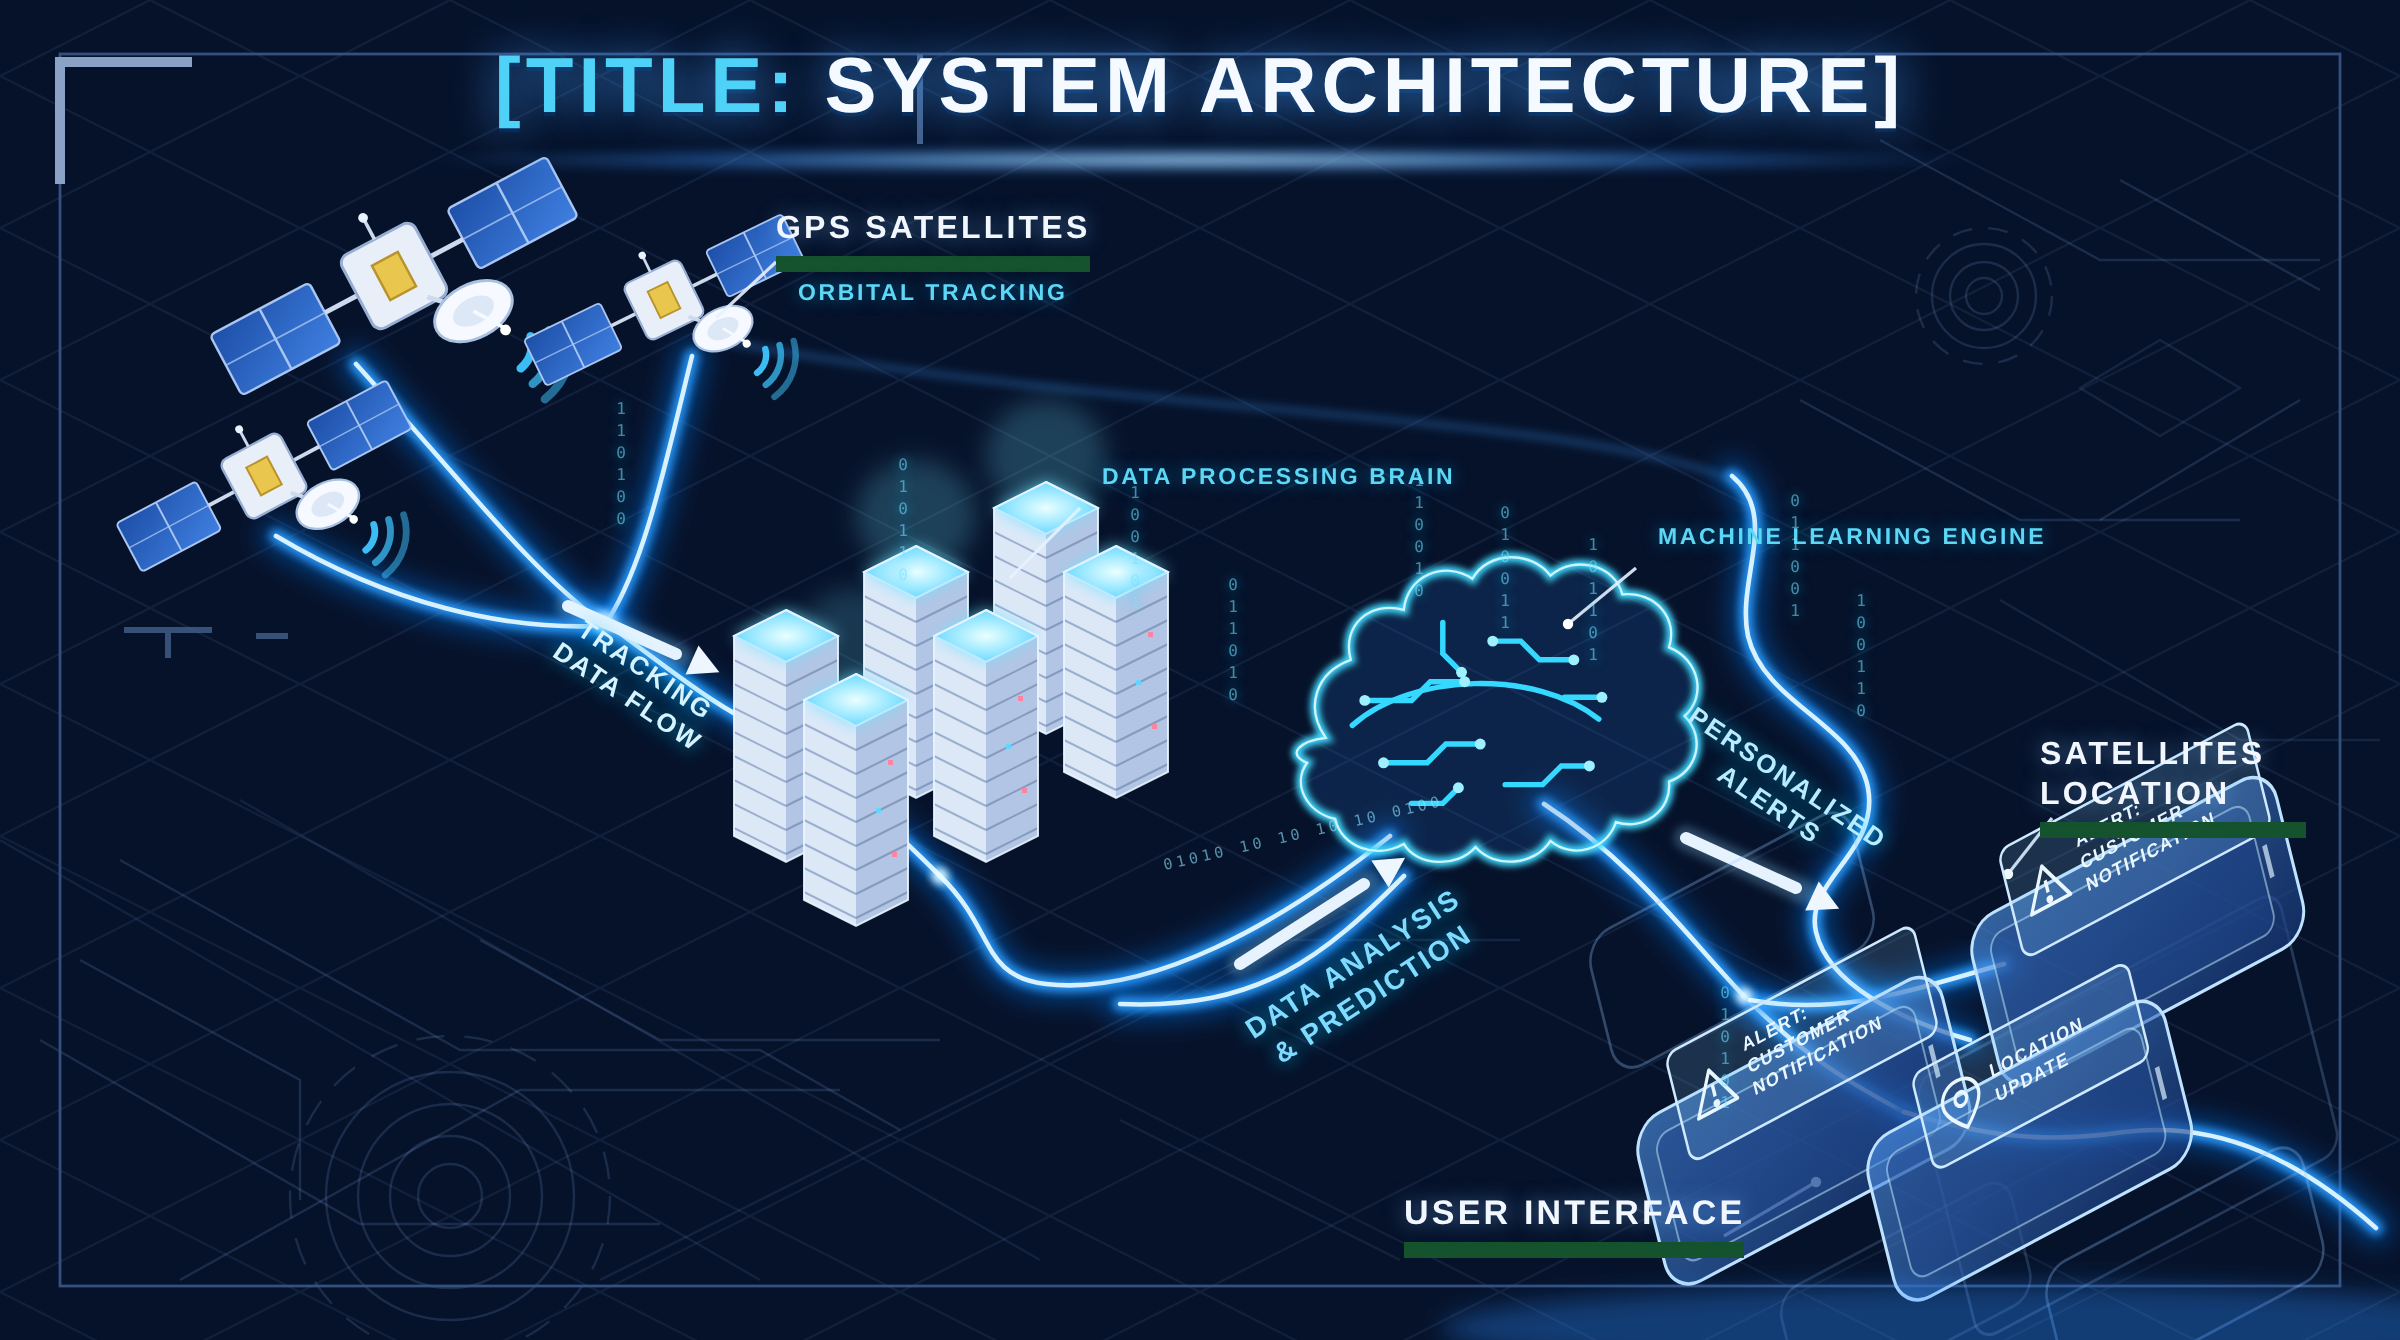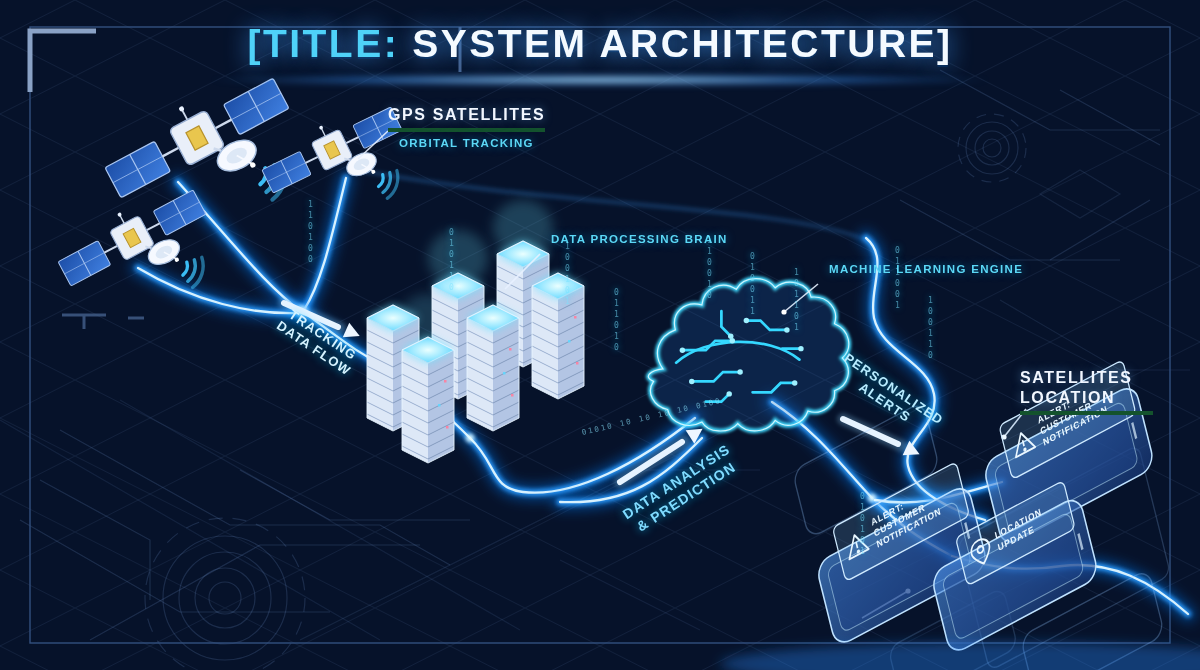--- a/index.html
+++ b/index.html
@@ -13,21 +13,21 @@
   
   .glow1{stroke:rgba(0,130,255,.38);stroke-width:17px;filter:url(#blur8);}
   .glow2{stroke:#2b9bff;stroke-width:7px;filter:url(#blur2);opacity:.92;}
   .core {stroke:#e2f7ff;stroke-width:2.3px;opacity:.95;}
   .thinbeam{stroke:rgba(60,160,255,.35);stroke-width:3px;filter:url(#blur2);}
   
   .callout{position:absolute;color:#f2f7ff;}
   .callout .t{
     font-weight:700;font-size:16px;letter-spacing:1.6px;white-space:nowrap;
     text-shadow:0 0 10px rgba(120,190,255,.55);
-    border-bottom:4px solid #14532d;padding-bottom:4px;
+    border-bottom:8px solid #14532d;padding-bottom:4px;
   }
   .callout .t.noline{border-bottom:none;padding-bottom:0;}
   .callout .s{
     font-weight:700;font-size:11.5px;letter-spacing:1.3px;color:#5cd8f6;
     margin-top:5px;white-space:nowrap;text-shadow:0 0 8px rgba(0,190,255,.5);margin-left:11px;
   }
   .flowlbl{
     position:absolute;font-weight:700;letter-spacing:1.2px;text-align:center;
     text-shadow:0 0 9px rgba(0,200,255,.75);line-height:1.25;white-space:nowrap;
   }
@@ -419,20 +419,23 @@
 
 <div class="callout" style="left:818px;top:258px;">
   <div class="s">MACHINE LEARNING ENGINE</div>
 </div>
 
 <div class="callout" style="left:1020px;top:369px;">
   <div class="t noline">SATELLITES</div>
   <div class="t" style="width:133px;margin-top:2px;">LOCATION</div>
 </div>
 
+<div class="callout" style="left:702px;top:597px;">
+  <div class="t" style="width:170px;font-size:17px;">USER INTERFACE</div>
+</div>
 
 <div class="flowlbl" style="left:258px;top:326px;width:120px;transform:rotate(34deg);font-size:13px;color:#d6f3ff;">
   <div>TRACKING</div>
   <div>DATA FLOW</div>
 </div>
 
 <div class="flowlbl" style="left:604px;top:472px;width:155px;transform:rotate(-33deg);font-size:14px;color:#7fdbff;">
   <div>DATA ANALYSIS</div>
   <div>&amp; PREDICTION</div>
 </div>

